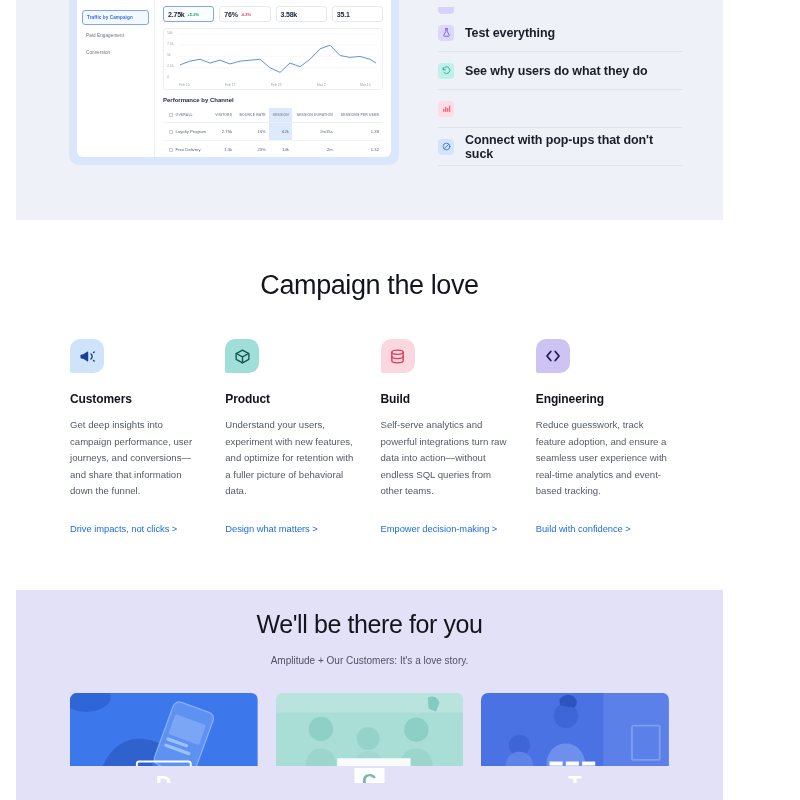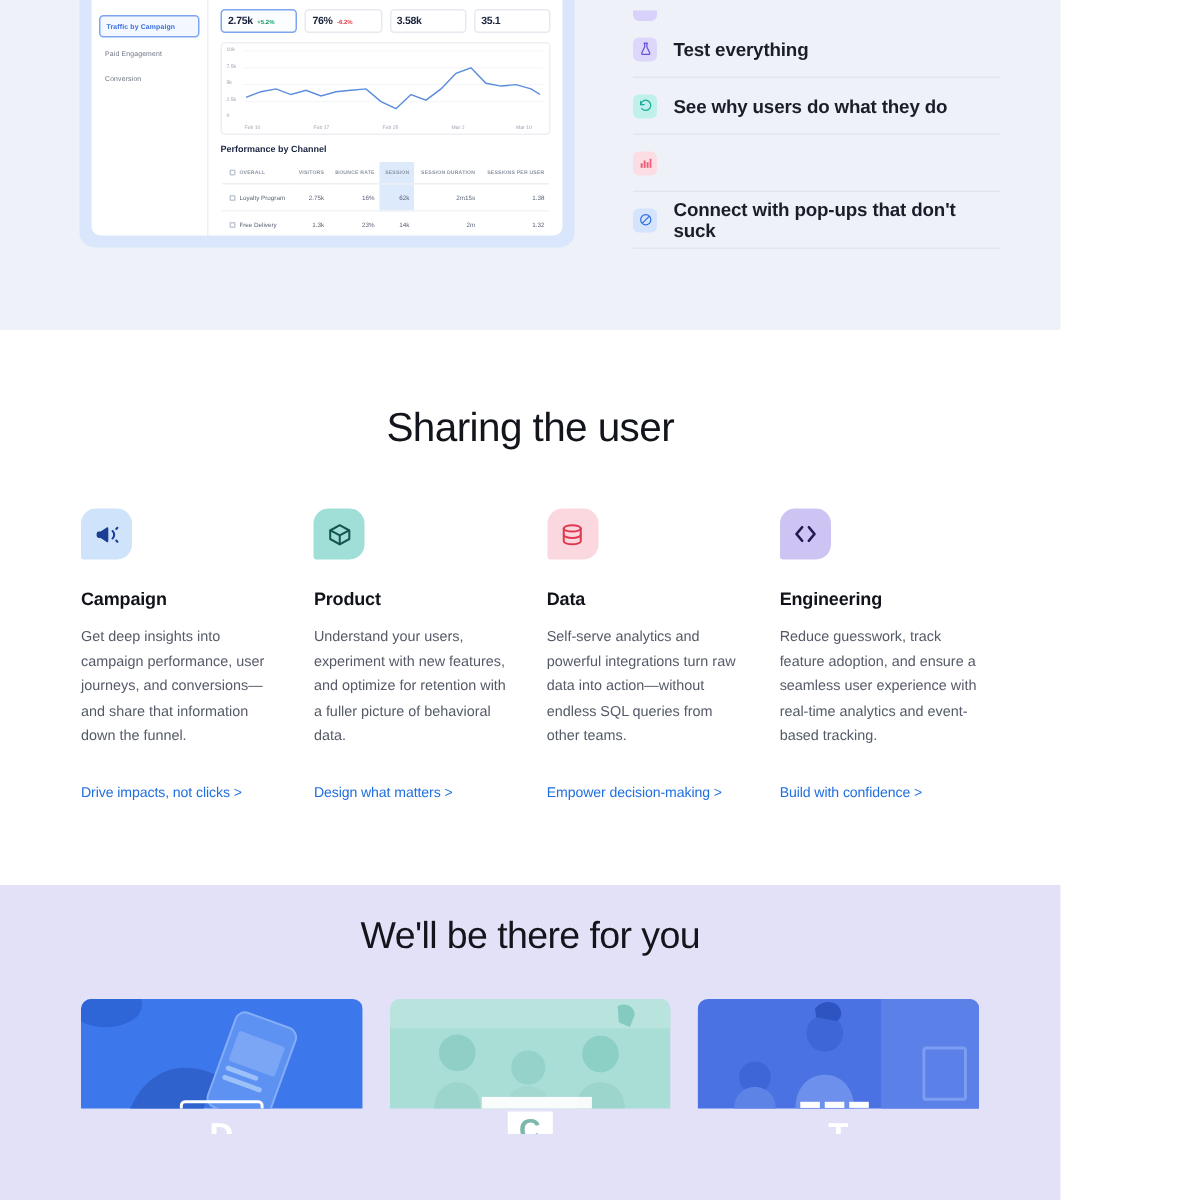--- a/index.html
+++ b/index.html
@@ -3,21 +3,21 @@
 <meta charset="utf-8">
 <style>
   * { box-sizing: border-box; margin:0; padding:0; }
   html,body { width:800px; height:800px; }
   body {
     font-family: "Liberation Sans", sans-serif;
     background:#ffffff;
     overflow:hidden;
     -webkit-font-smoothing: antialiased;
   }
-  .page { width:707px; height:800px; position:relative; }
+  .page { width:707px; height:800px; position:relative;margin-left:16px; }
 
   
   .hero {
     background:#eef1f7;
     height:220px;
     position:relative;
     overflow:hidden;
   }
   .hero-inner {
     display:flex;
@@ -360,34 +360,34 @@
             </svg>
           </span>
           <span class="chk-label">Connect with pop-ups that don't suck</span>
         </div>
 
       </div>
     </div>
   </section>
 
   <section class="love">
-    <h2>Sharing the user</h2>
+    <h2>Campaign the love</h2>
 
     <div class="cols">
 
       <div class="col">
         <div class="col-icon" style="background:#cfe3fb">
           <svg width="17" height="17" viewBox="0 0 24 24" fill="none" stroke="#1b3f94" stroke-width="2" stroke-linecap="round" stroke-linejoin="round">
             <path d="M3 11v2a1 1 0 0 0 1 1h2l6 4V6L6 10H4a1 1 0 0 0-1 1z" fill="#1b3f94"></path>
             <path d="M17 8.5s1.5 1.2 1.5 3.5S17 15.5 17 15.5"></path>
               <line x1="20.5" y1="6.5" x2="21.5" y2="5.5"></line>
               <line x1="20.5" y1="17.5" x2="21.5" y2="18.5"></line>
           </svg>
         </div>
-        <h3>Campaign</h3>
+        <h3>Customers</h3>
         <p>Get deep insights into campaign performance, user journeys, and conversions—and share that information down the funnel.</p>
         <a href="#">Drive impacts, not clicks  &gt;</a>
       </div>
 
       <div class="col">
         <div class="col-icon" style="background:#9fdfd8">
           <svg width="17" height="17" viewBox="0 0 24 24" fill="none" stroke="#12564f" stroke-width="1.9" stroke-linecap="round" stroke-linejoin="round">
             <path d="M21 16V8l-9-5-9 5v8l9 5 9-5z"></path>
               <path d="M3.3 7.8 12 12.6l8.7-4.8M12 12.6V21"></path>
           </svg>
@@ -398,21 +398,21 @@
       </div>
 
       <div class="col">
         <div class="col-icon" style="background:#fbd8e0">
           <svg width="17" height="17" viewBox="0 0 24 24" fill="none" stroke="#e0394f" stroke-width="1.9" stroke-linecap="round" stroke-linejoin="round">
             <ellipse cx="12" cy="6" rx="8" ry="3"></ellipse>
               <path d="M4 6v12c0 1.66 3.58 3 8 3s8-1.34 8-3V6"></path>
               <path d="M4 12c0 1.66 3.58 3 8 3s8-1.34 8-3"></path>
           </svg>
         </div>
-        <h3>Data</h3>
+        <h3>Build</h3>
         <p>Self-serve analytics and powerful integrations turn raw data into action—without endless SQL queries from other teams.</p>
         <a href="#">Empower decision-making  &gt;</a>
       </div>
 
       <div class="col">
         <div class="col-icon" style="background:#cdc4f4">
           <svg width="18" height="18" viewBox="0 0 24 24" fill="none" stroke="#241a52" stroke-width="2.4" stroke-linecap="round" stroke-linejoin="round">
             <polyline points="9 6 4 12 9 18"></polyline>
               <polyline points="15 6 20 12 15 18"></polyline>
           </svg>
@@ -420,20 +420,21 @@
         <h3>Engineering</h3>
         <p>Reduce guesswork, track feature adoption, and ensure a seamless user experience with real-time analytics and event-based tracking.</p>
         <a href="#">Build with confidence  &gt;</a>
       </div>
 
     </div>
   </section>
 
   <section class="there">
     <h2>We'll be there for you</h2>
+    <p class="sub">Amplitude + Our Customers: It's a love story.</p>
 
     <div class="cards">
 
       <div class="card">
         <svg class="card-ph" viewBox="0 0 230 90" preserveAspectRatio="xMidYMid slice">
           <rect width="230" height="90" fill="#3c77ec"></rect>
           <ellipse cx="20" cy="5" rx="30" ry="18" fill="#2e66d8"></ellipse>
           <path d="M40 90 C55 55 85 50 110 62 L100 90Z" fill="#2f62cc"></path>
           <g transform="rotate(20 150 45)">
             <rect x="118" y="18" width="52" height="82" rx="8" fill="#5e92f2" stroke="#85aef7" stroke-width="1.6"></rect>

